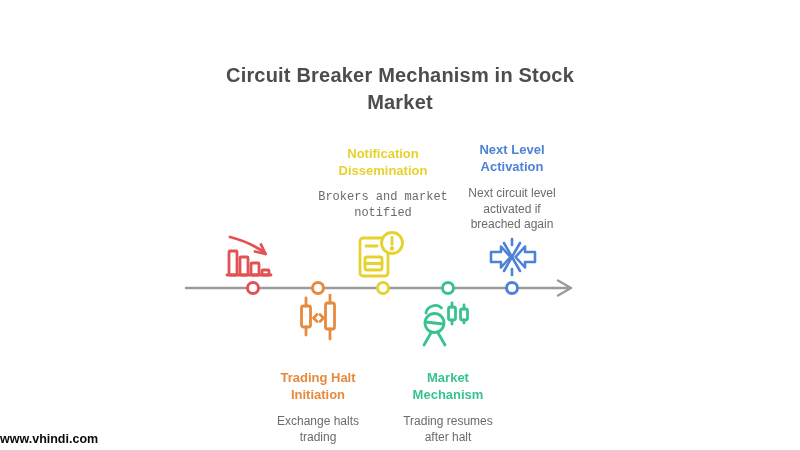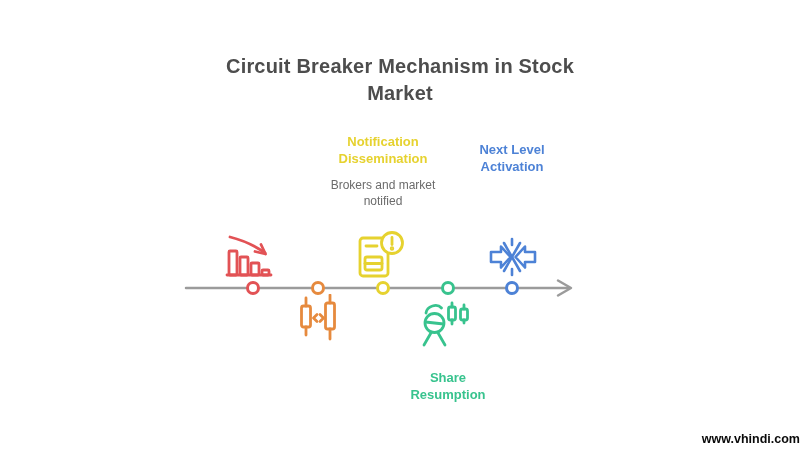--- a/index.html
+++ b/index.html
@@ -1,77 +1,83 @@
 <!DOCTYPE html>
 <html><head>
 <meta charset="utf-8">
 <style>
   html,body{margin:0;padding:0;background:#ffffff;}
   .canvas{
     position:relative;width:800px;height:450px;background:#ffffff;overflow:hidden;
     font-family:"Liberation Sans","DejaVu Sans",sans-serif;
   }
   .title{
-    position:absolute;top:53px;left:400px;transform:translateX(-50%);
+    position:absolute;top:62px;left:400px;transform:translateX(-50%);
     width:400px;margin:0;text-align:center;
     font-size:20px;font-weight:bold;color:#4d4d4d;line-height:1.35;letter-spacing:.2px;
   }
   .step{position:absolute;text-align:center;}
   .step-title{font-weight:bold;font-size:13px;line-height:1.3;margin:0 auto 10px auto;}
   .step-desc{font-size:12px;color:#6b6b6b;line-height:1.32;margin:0 auto;}
   
   .s1{left:178px;top:138px;width:150px;}
   .s1 .step-title{max-width:100px;}
   .s2{left:243px;top:370px;width:150px;}
   .s2 .step-title{max-width:110px;}
   .s2 .step-desc{max-width:110px;}
-  .s3{left:308px;top:134px;width:150px;}
+  .s3{left:308px;top:146px;width:150px;}
   .s3 .step-title{max-width:120px;}
-  .s3 .step-desc{max-width:130px;}
+  .s3 .step-desc{max-width:130px;font-family:Liberation Mono, monospace;}
   .s4{left:373px;top:370px;width:150px;}
   .s4 .step-title{max-width:110px;}
   .s4 .step-desc{max-width:110px;}
   .s5{left:437px;top:142px;width:150px;}
   .s5 .step-title{max-width:100px;}
   .s5 .step-desc{max-width:110px;}
   
   .c-red{color:#e25255;}
   .c-orange{color:#e68a3e;}
   .c-yellow{color:#e6d22f;}
   .c-green{color:#38c38e;}
   .c-blue{color:#4d82d6;}
   .overlay{position:absolute;left:0;top:0;}
   .icon{position:absolute;}
   .icon-red{left:224px;top:234px;}
   .icon-yellow{left:355px;top:229px;}
   .icon-blue{left:488px;top:237px;}
   .icon-orange{left:294px;top:294px;}
   .icon-green{left:419px;top:291px;}
   .watermark{
-    position:absolute;top:432px;left:0;width:800px;text-align:right;
+    position:absolute;top:432px;left:0;width:800px;text-align:left;
     font-size:12.5px;font-weight:bold;color:#0a0a0a;
   }
 </style>
 </head>
 <body>
 
 <div class="canvas">
 
   <h1 class="title">Circuit Breaker Mechanism in Stock Market</h1>
 
   <div class="step s3">
     <div class="step-title c-yellow">Notification Dissemination</div>
     <div class="step-desc">Brokers and market notified</div>
   </div>
   <div class="step s5">
     <div class="step-title c-blue">Next Level Activation</div>
+    <div class="step-desc">Next circuit level activated if breached again</div>
   </div>
 
+  <div class="step s2">
+    <div class="step-title c-orange">Trading Halt Initiation</div>
+    <div class="step-desc">Exchange halts trading</div>
+  </div>
   <div class="step s4">
-    <div class="step-title c-green">Share Resumption</div>
+    <div class="step-title c-green">Market Mechanism</div>
+    <div class="step-desc">Trading resumes after halt</div>
   </div>
 
   <svg class="overlay" width="800" height="450" viewBox="0 0 800 450">
     <line x1="186" y1="288" x2="568" y2="288" stroke="#9b9b9b" stroke-width="2.5" stroke-linecap="round"></line>
     <polyline points="558,280.5 571,288 558,295.5" fill="none" stroke="#9b9b9b" stroke-width="2.5" stroke-linecap="round" stroke-linejoin="round"></polyline>
     <circle class="c-red" cx="253" cy="288" r="5.5" fill="#ffffff" stroke="currentColor" stroke-width="3"></circle>
     <circle class="c-orange" cx="318" cy="288" r="5.5" fill="#ffffff" stroke="currentColor" stroke-width="3"></circle>
     <circle class="c-yellow" cx="383" cy="288" r="5.5" fill="#ffffff" stroke="currentColor" stroke-width="3"></circle>
     <circle class="c-green" cx="448" cy="288" r="5.5" fill="#ffffff" stroke="currentColor" stroke-width="3"></circle>
     <circle class="c-blue" cx="512" cy="288" r="5.5" fill="#ffffff" stroke="currentColor" stroke-width="3"></circle>

